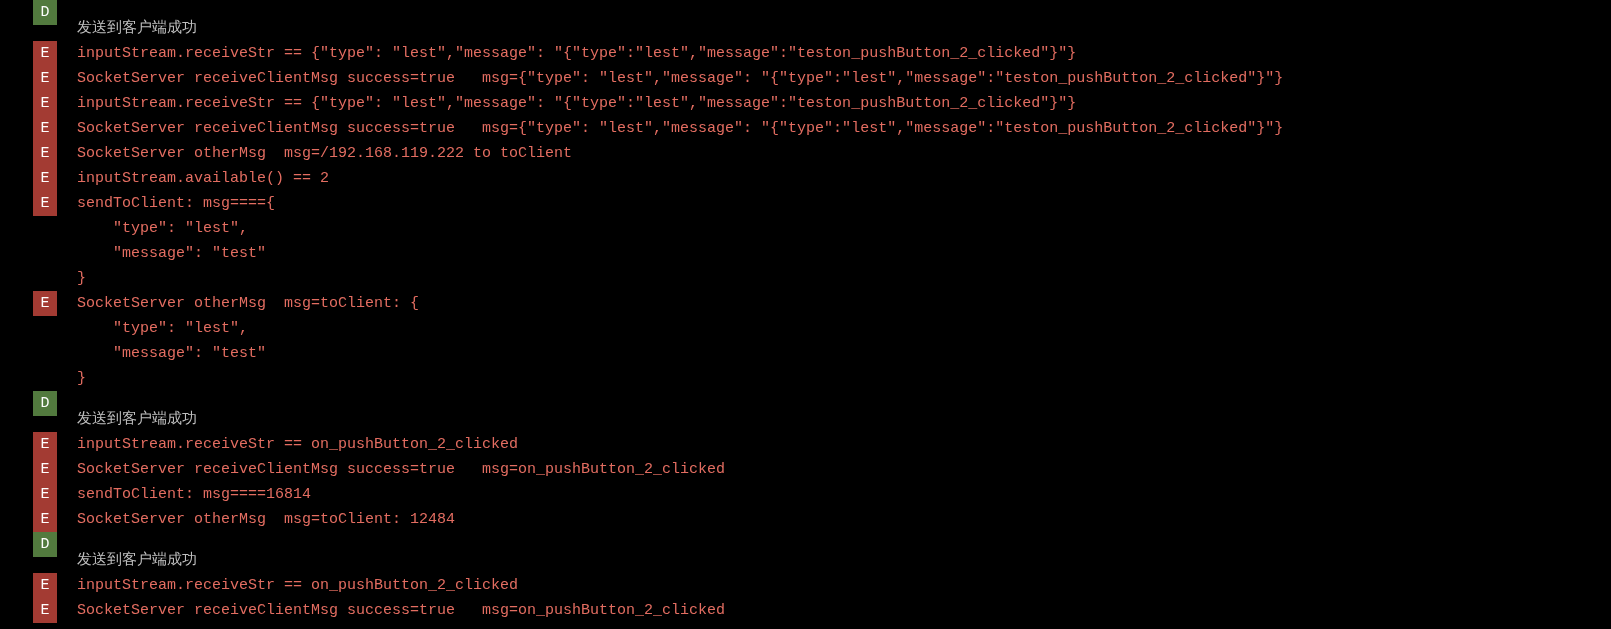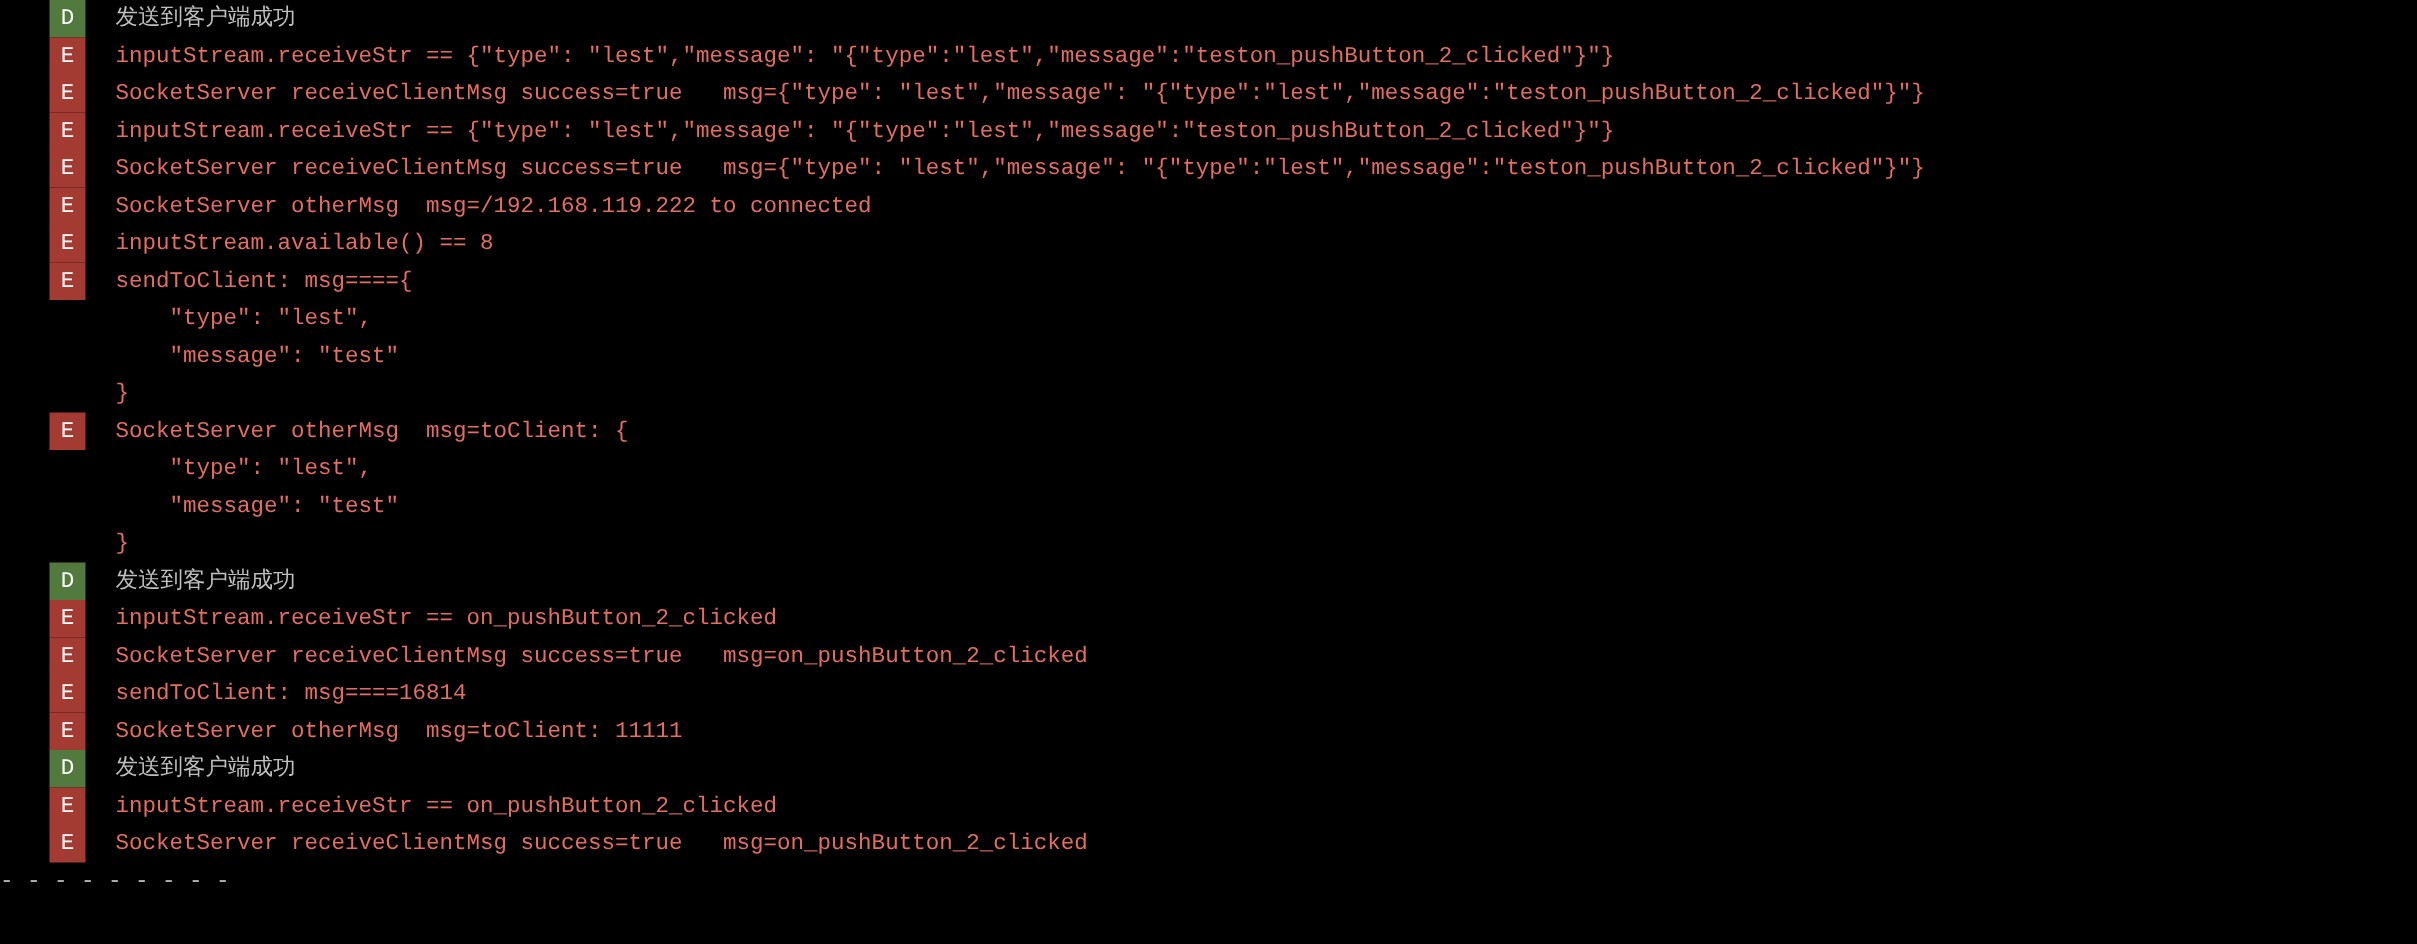--- a/index.html
+++ b/index.html
@@ -34,21 +34,21 @@
     .level-D {
       background: #527a3e;
     }
     .level-E {
       background: #a33b33;
     }
     .msg {
       white-space: pre;
       flex: 1;
     }
-    .msg-D { color: #bfbfbf; }
+    .msg-D { color: #bfbfbf; margin-top: 16px; }
     .msg-E { color: #e36d61; }
     .cont-row {
       display: flex;
       min-height: 25px;
     }
     .cont-gutter {
       width: 24px;
       margin-right: 20px;
       flex-shrink: 0;
     }
@@ -78,25 +78,25 @@
     <div class="log-row">
       <span class="level-badge level-E">E</span>
       <span class="msg msg-E">inputStream.receiveStr == {"type": "lest","message": "{"type":"lest","message":"teston_pushButton_2_clicked"}"}</span>
     </div>
     <div class="log-row">
       <span class="level-badge level-E">E</span>
       <span class="msg msg-E">SocketServer receiveClientMsg success=true   msg={"type": "lest","message": "{"type":"lest","message":"teston_pushButton_2_clicked"}"}</span>
     </div>
     <div class="log-row">
       <span class="level-badge level-E">E</span>
-      <span class="msg msg-E">SocketServer otherMsg  msg=/192.168.119.222 to connected</span>
+      <span class="msg msg-E">SocketServer otherMsg  msg=/192.168.119.222 to toClient</span>
     </div>
     <div class="log-row">
       <span class="level-badge level-E">E</span>
-      <span class="msg msg-E">inputStream.available() == 8</span>
+      <span class="msg msg-E">inputStream.available() == 2</span>
     </div>
     <div class="log-row">
       <span class="level-badge level-E">E</span>
       <span class="msg msg-E">sendToClient: msg===={</span>
     </div>
     <div class="cont-row">
       <span class="cont-gutter"></span>
       <span class="msg msg-E">    "type": "lest",</span>
     </div>
     <div class="cont-row">
@@ -134,21 +134,21 @@
     <div class="log-row">
       <span class="level-badge level-E">E</span>
       <span class="msg msg-E">SocketServer receiveClientMsg success=true   msg=on_pushButton_2_clicked</span>
     </div>
     <div class="log-row">
       <span class="level-badge level-E">E</span>
       <span class="msg msg-E">sendToClient: msg====16814</span>
     </div>
     <div class="log-row">
       <span class="level-badge level-E">E</span>
-      <span class="msg msg-E">SocketServer otherMsg  msg=toClient: 11111</span>
+      <span class="msg msg-E">SocketServer otherMsg  msg=toClient: 12484</span>
     </div>
     <div class="log-row">
       <span class="level-badge level-D">D</span>
       <span class="msg msg-D">发送到客户端成功</span>
     </div>
     <div class="log-row">
       <span class="level-badge level-E">E</span>
       <span class="msg msg-E">inputStream.receiveStr == on_pushButton_2_clicked</span>
     </div>
     <div class="log-row">

